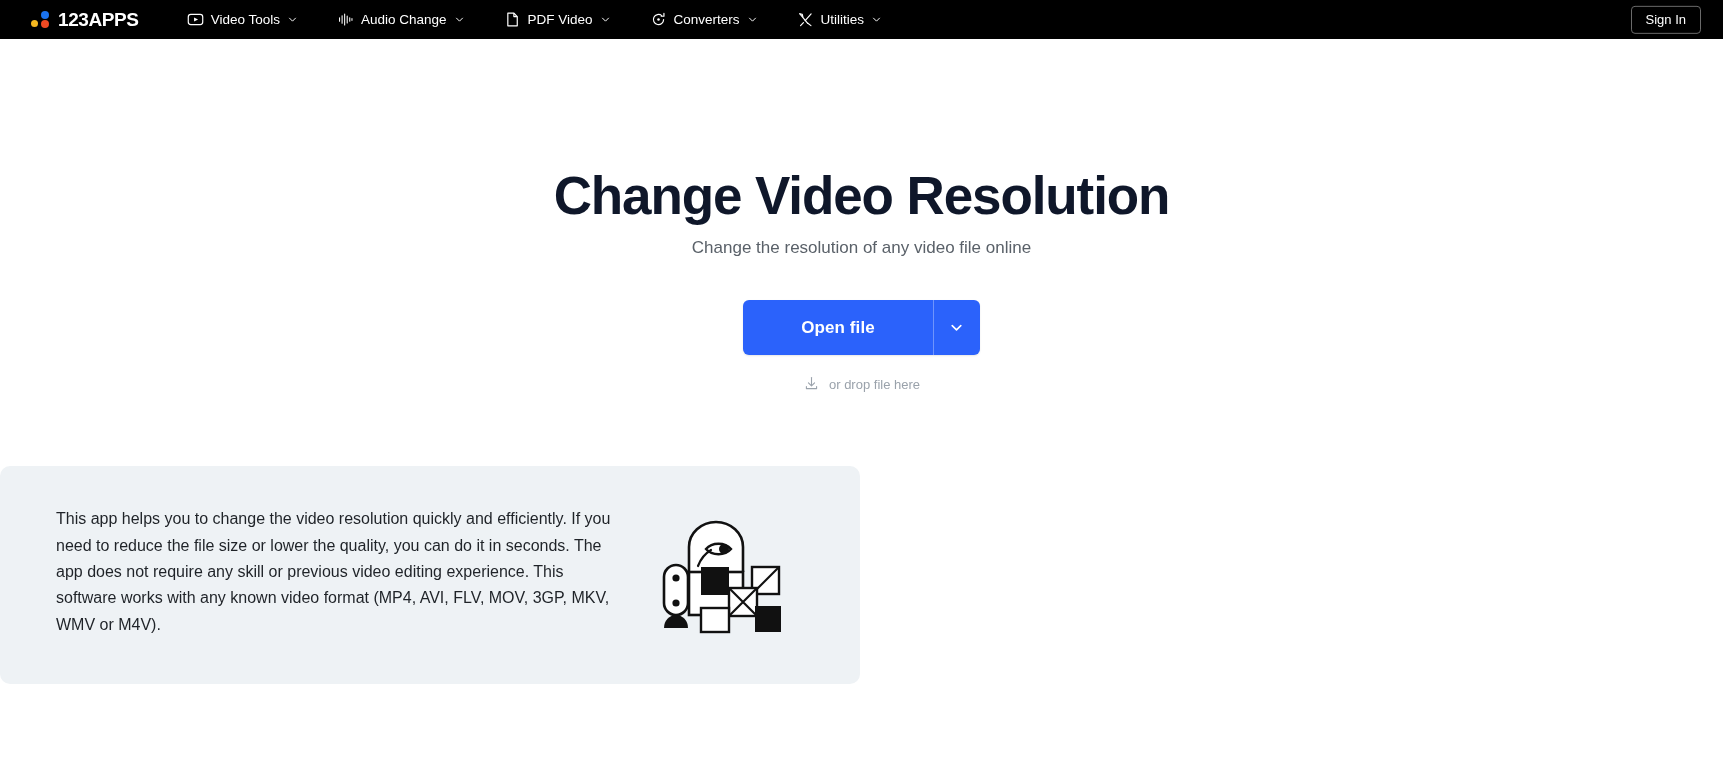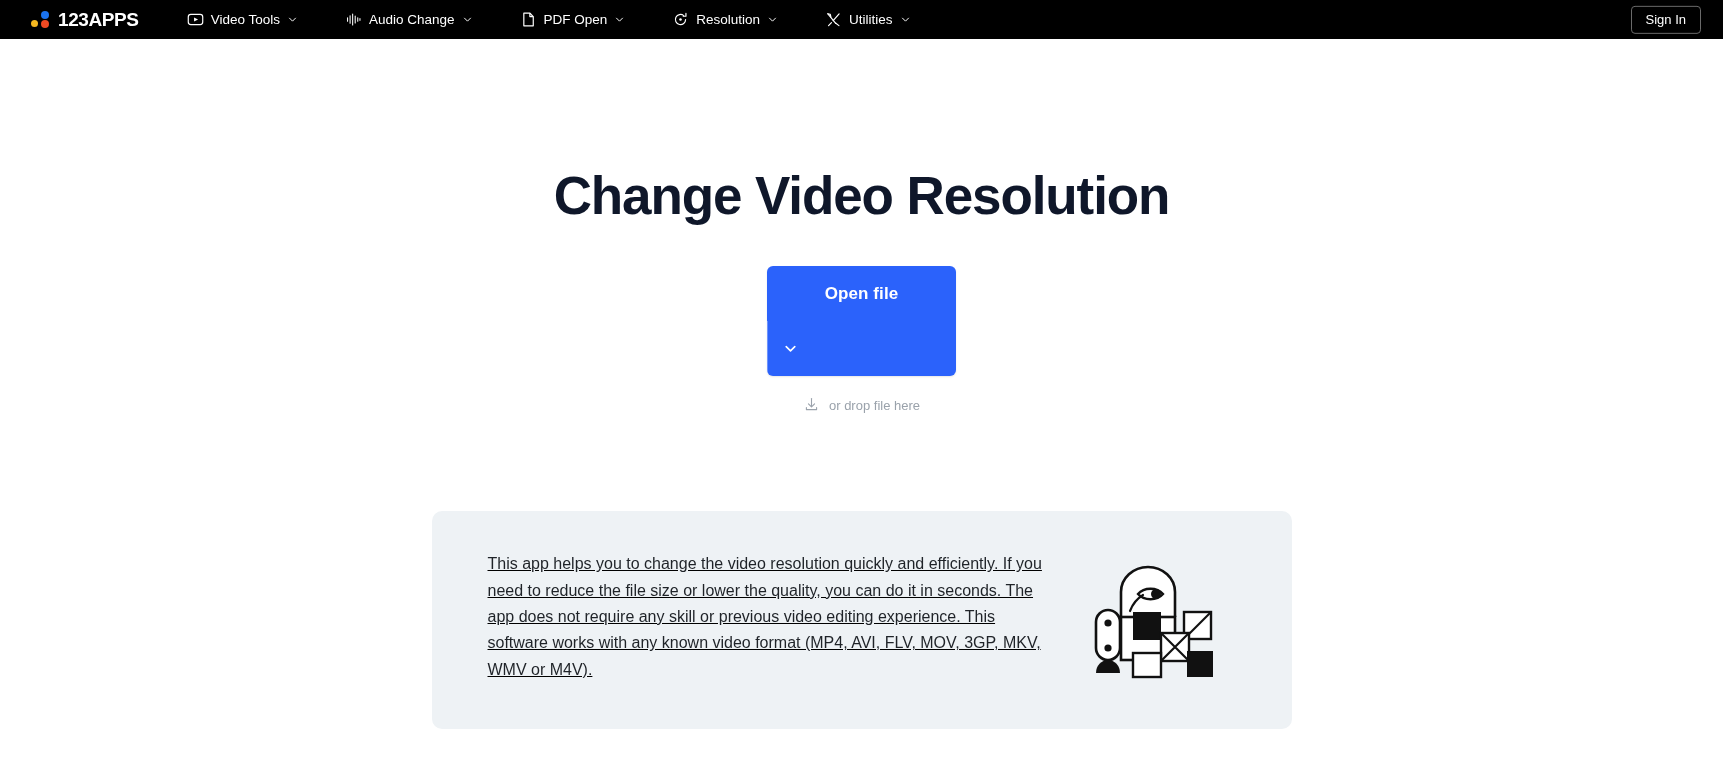--- a/index.html
+++ b/index.html
@@ -51,21 +51,21 @@
     color: #ffffff;
     font-size: 19px;
     font-weight: 700;
     letter-spacing: -0.4px;
     line-height: 1;
   }
 
   .nav {
     display: flex;
     align-items: center;
-    gap: 16px;
+    gap: 8px;
   }
   .nav-item {
     display: flex;
     align-items: center;
     gap: 7px;
     color: #ffffff;
     font-size: 13.5px;
     padding: 6px 16px;
     cursor: pointer;
     white-space: nowrap;
@@ -127,21 +127,20 @@
     display: flex;
     justify-content: center;
   }
   .cta {
     display: flex;
     align-items: stretch;
     background: #2b62fb;
     border-radius: 6px;
     overflow: hidden;
     box-shadow: 0 1px 2px rgba(0,0,0,0.10);
-    flex-direction: column;
   }
   .cta-main {
     border: 0;
     background: transparent;
     color: #ffffff;
     font-family: "Liberation Sans", sans-serif;
     font-size: 17px;
     font-weight: 700;
     padding: 0 58px;
     height: 55px;
@@ -166,23 +165,21 @@
     align-items: flex-end;
     justify-content: center;
     gap: 9px;
     color: #9aa2ab;
     font-size: 13px;
   }
 
   
   .card-area {
     display: flex;
-    justify-content: center;
-    margin-top: 98px;
-    text-decoration: underline;
+    margin-top: 74px;
   }
   .card {
     width: 860px;
     background: #eef2f5;
     border-radius: 10px;
     padding: 40px 56px 46px 56px;
     display: flex;
     align-items: center;
     gap: 40px;
   }
@@ -242,33 +239,33 @@
       <svg class="nav-chev" viewBox="0 0 12 12" fill="none">
         <path d="M2 4.2 L6 8.2 L10 4.2" stroke="#ffffff" stroke-width="1.3" stroke-linecap="round" stroke-linejoin="round"></path>
       </svg>
     </div>
 
     <div class="nav-item">
       <svg class="nav-icon" viewBox="0 0 20 20" fill="none">
         <path d="M4.5 2.6 h7.2 L15.6 6.6 V17.4 H4.5 Z" stroke="#ffffff" stroke-width="1.4" stroke-linejoin="round"></path>
         <path d="M11.6 2.7 V6.6 H15.5" stroke="#ffffff" stroke-width="1.4" stroke-linejoin="round"></path>
       </svg>
-      <span>PDF Open</span>
+      <span>PDF Video</span>
       <svg class="nav-chev" viewBox="0 0 12 12" fill="none">
         <path d="M2 4.2 L6 8.2 L10 4.2" stroke="#ffffff" stroke-width="1.3" stroke-linecap="round" stroke-linejoin="round"></path>
       </svg>
     </div>
 
     <div class="nav-item">
       <svg class="nav-icon" viewBox="0 0 20 20" fill="none">
         <path d="M16 10 a6 6 0 1 1 -2.2 -4.6" stroke="#ffffff" stroke-width="1.4" stroke-linecap="round"></path>
         <path d="M16.4 2.9 V6.2 H13.2" stroke="#ffffff" stroke-width="1.4" stroke-linecap="round" stroke-linejoin="round"></path>
         <circle cx="10" cy="10" r="1.5" fill="#ffffff"></circle>
       </svg>
-      <span>Resolution</span>
+      <span>Converters</span>
       <svg class="nav-chev" viewBox="0 0 12 12" fill="none">
         <path d="M2 4.2 L6 8.2 L10 4.2" stroke="#ffffff" stroke-width="1.3" stroke-linecap="round" stroke-linejoin="round"></path>
       </svg>
     </div>
 
     <div class="nav-item">
       <svg class="nav-icon" viewBox="0 0 20 20" fill="none">
         <g stroke="#ffffff" stroke-width="1.4" stroke-linecap="round" stroke-linejoin="round">
           <path d="M3.4 3.4 L12.6 14.6"></path>
           <path d="M12.8 14.4 L16.4 17.2"></path>
@@ -285,20 +282,21 @@
 
   </nav>
 
   <button class="signin">Sign In</button>
 </div>
 
 <div class="page">
 
   <div class="hero">
     <h1>Change Video Resolution</h1>
+    <p class="sub">Change the resolution of any video file online</p>
 
     <div class="cta-wrap">
       <div class="cta">
         <button class="cta-main">Open file</button>
         <button class="cta-arrow">
           <svg width="15" height="15" viewBox="0 0 16 16" fill="none">
             <path d="M3.4 6 L8 10.6 L12.6 6" stroke="#ffffff" stroke-width="1.7" stroke-linecap="round" stroke-linejoin="round"></path>
           </svg>
         </button>
       </div>

